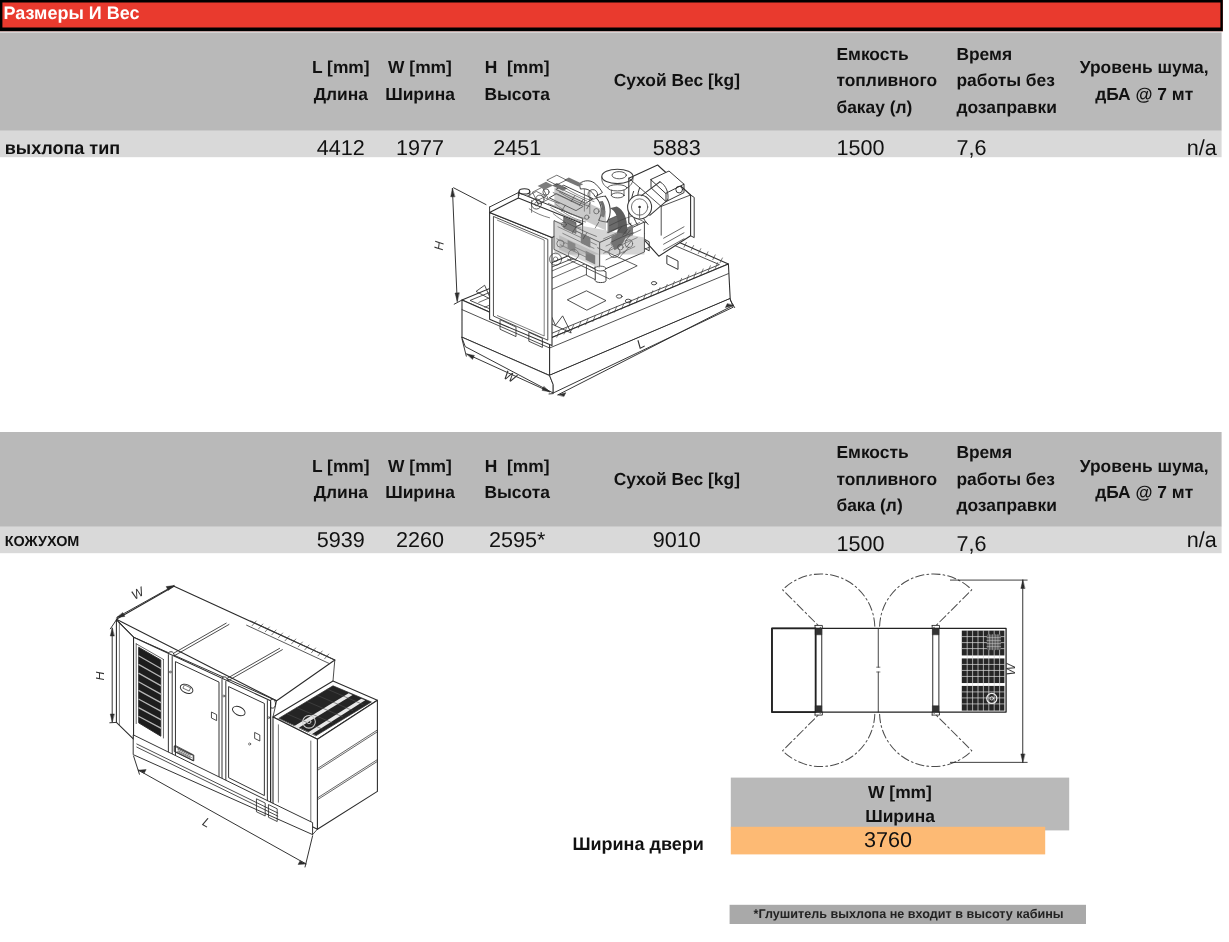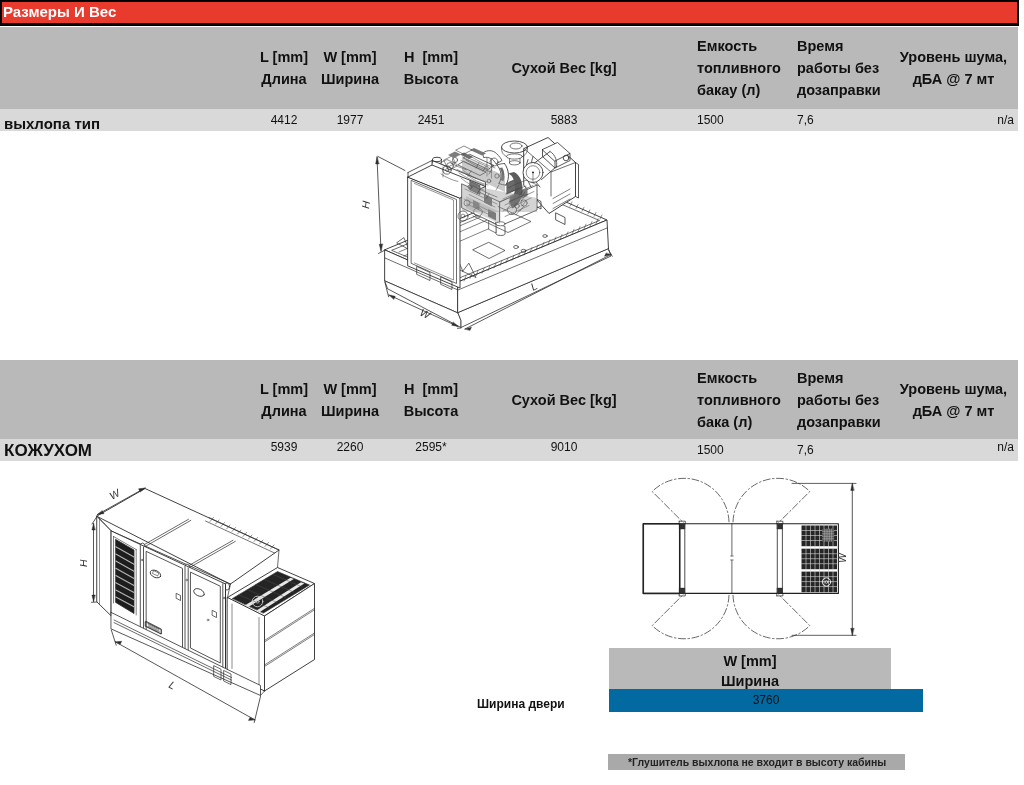--- a/index.html
+++ b/index.html
@@ -1,20 +1,20 @@
 <!DOCTYPE html>
 <html><head>
 <meta charset="utf-8">
 <style>
   html,body{margin:0;padding:0;background:#ffffff;}
   body{position:relative;width:1024px;height:785px;overflow:hidden;
        font-family:"Liberation Sans",sans-serif;color:#151515;}
   .abs{position:absolute;}
   .hdr{font-weight:bold;font-size:14.5px;line-height:22px;color:#111;}
-  .val{font-size:12px;color:#111;}
+  .val{font-size:18px;color:#111;}
   .ctr{text-align:center;}
 </style>
 </head>
 <body>
 
 <div class="abs" style="left:0;top:0;width:1014px;height:21px;background:#e93a2e;border:2px solid #000000;border-bottom:3px solid #000000;padding-left:1px;font-weight:bold;font-size:15px;line-height:20px;color:#ffffff;">Размеры И Вес</div>
 
 <div class="abs" style="left:0;top:27px;width:1018px;height:82px;background:#b9b9b9;"></div>
 
 <div class="abs" style="left:0;top:109px;width:1018px;height:22px;background:#d9d9d9;"></div>
@@ -243,21 +243,21 @@
 <div class="abs hdr ctr" style="left:400px;top:378px;width:62px;">H&nbsp; [mm]<br>Высота</div>
 
 <div class="abs hdr ctr" style="left:504px;top:389px;width:120px;">Сухой Вес [kg]</div>
 
 <div class="abs hdr" style="left:697px;top:367px;width:110px;">Емкость<br>топливного<br>бака (л)</div>
 
 <div class="abs hdr" style="left:797px;top:367px;width:110px;">Время<br>работы без<br>дозаправки</div>
 
 <div class="abs hdr ctr" style="left:889px;top:378px;width:129px;">Уровень шума,<br>дБА @ 7 мт</div>
 
-<div class="abs hdr" style="left:4px;top:440px;font-size:17px;text-align:right;">КОЖУХОМ</div>
+<div class="abs hdr" style="left:4px;top:440px;font-size:12px;text-align:right;">КОЖУХОМ</div>
 
 <div class="abs val ctr" style="left:254px;top:440px;width:60px;">5939</div>
 <div class="abs val ctr" style="left:320px;top:440px;width:60px;">2260</div>
 <div class="abs val ctr" style="left:400px;top:440px;width:62px;">2595*</div>
 <div class="abs val ctr" style="left:504px;top:440px;width:120px;">9010</div>
 <div class="abs val" style="left:697px;top:443px;">1500</div>
 <div class="abs val" style="left:797px;top:443px;">7,6</div>
 <div class="abs val" style="left:938px;top:440px;width:76px;text-align:right;">n/a</div>
 
 <svg id="d2" class="abs" style="left:80px;top:468px;" width="255" height="262" viewBox="80 468 255 262" fill="none" stroke-linejoin="round" stroke-linecap="round">
@@ -432,19 +432,19 @@
 
 <g stroke="#2b2b2b" stroke-width="0.8">
   <path d="M792,483.4 L856,483.4 M792,635.3 L856,635.3" stroke-width="0.75"></path>
   <path d="M852.3,483.4 L852.3,635.3"></path>
   <path d="M852.3,483.4 L850.7,490.4 L853.9,490.4 Z M852.3,635.3 L850.7,628.3 L853.9,628.3 Z" fill="#2b2b2b" stroke-width="0.4"></path>
 </g>
 
 <text x="846" y="563" font-size="10.5" font-style="italic" fill="#333" transform="rotate(-90 846 563)" font-family="Liberation Sans, sans-serif">W</text>
 </svg>
 
-<div class="abs hdr" style="left:477px;top:693px;font-size:12px;">Ширина двери</div>
+<div class="abs hdr" style="left:477px;top:693px;font-size:15px;">Ширина двери</div>
 
 <div class="abs hdr ctr" style="left:609px;top:648px;width:282px;height:41px;background:#b9b9b9;padding-top:3px;line-height:20px;">W [mm]<br>Ширина</div>
 
-<div class="abs val ctr" style="left:609px;top:689px;width:314px;height:23px;background:#0369a1;line-height:23px;">3760</div>
+<div class="abs val ctr" style="left:609px;top:689px;width:262px;height:23px;background:#fdba74;line-height:23px;">3760</div>
 
 <div class="abs" style="left:608px;top:754px;width:277px;height:16px;background:#a9a9a9;font-weight:bold;font-size:10.5px;line-height:16px;color:#222;padding-left:20px;white-space:nowrap;overflow:hidden;">*Глушитель выхлопа не входит в высоту кабины</div>
 
 </body></html>

